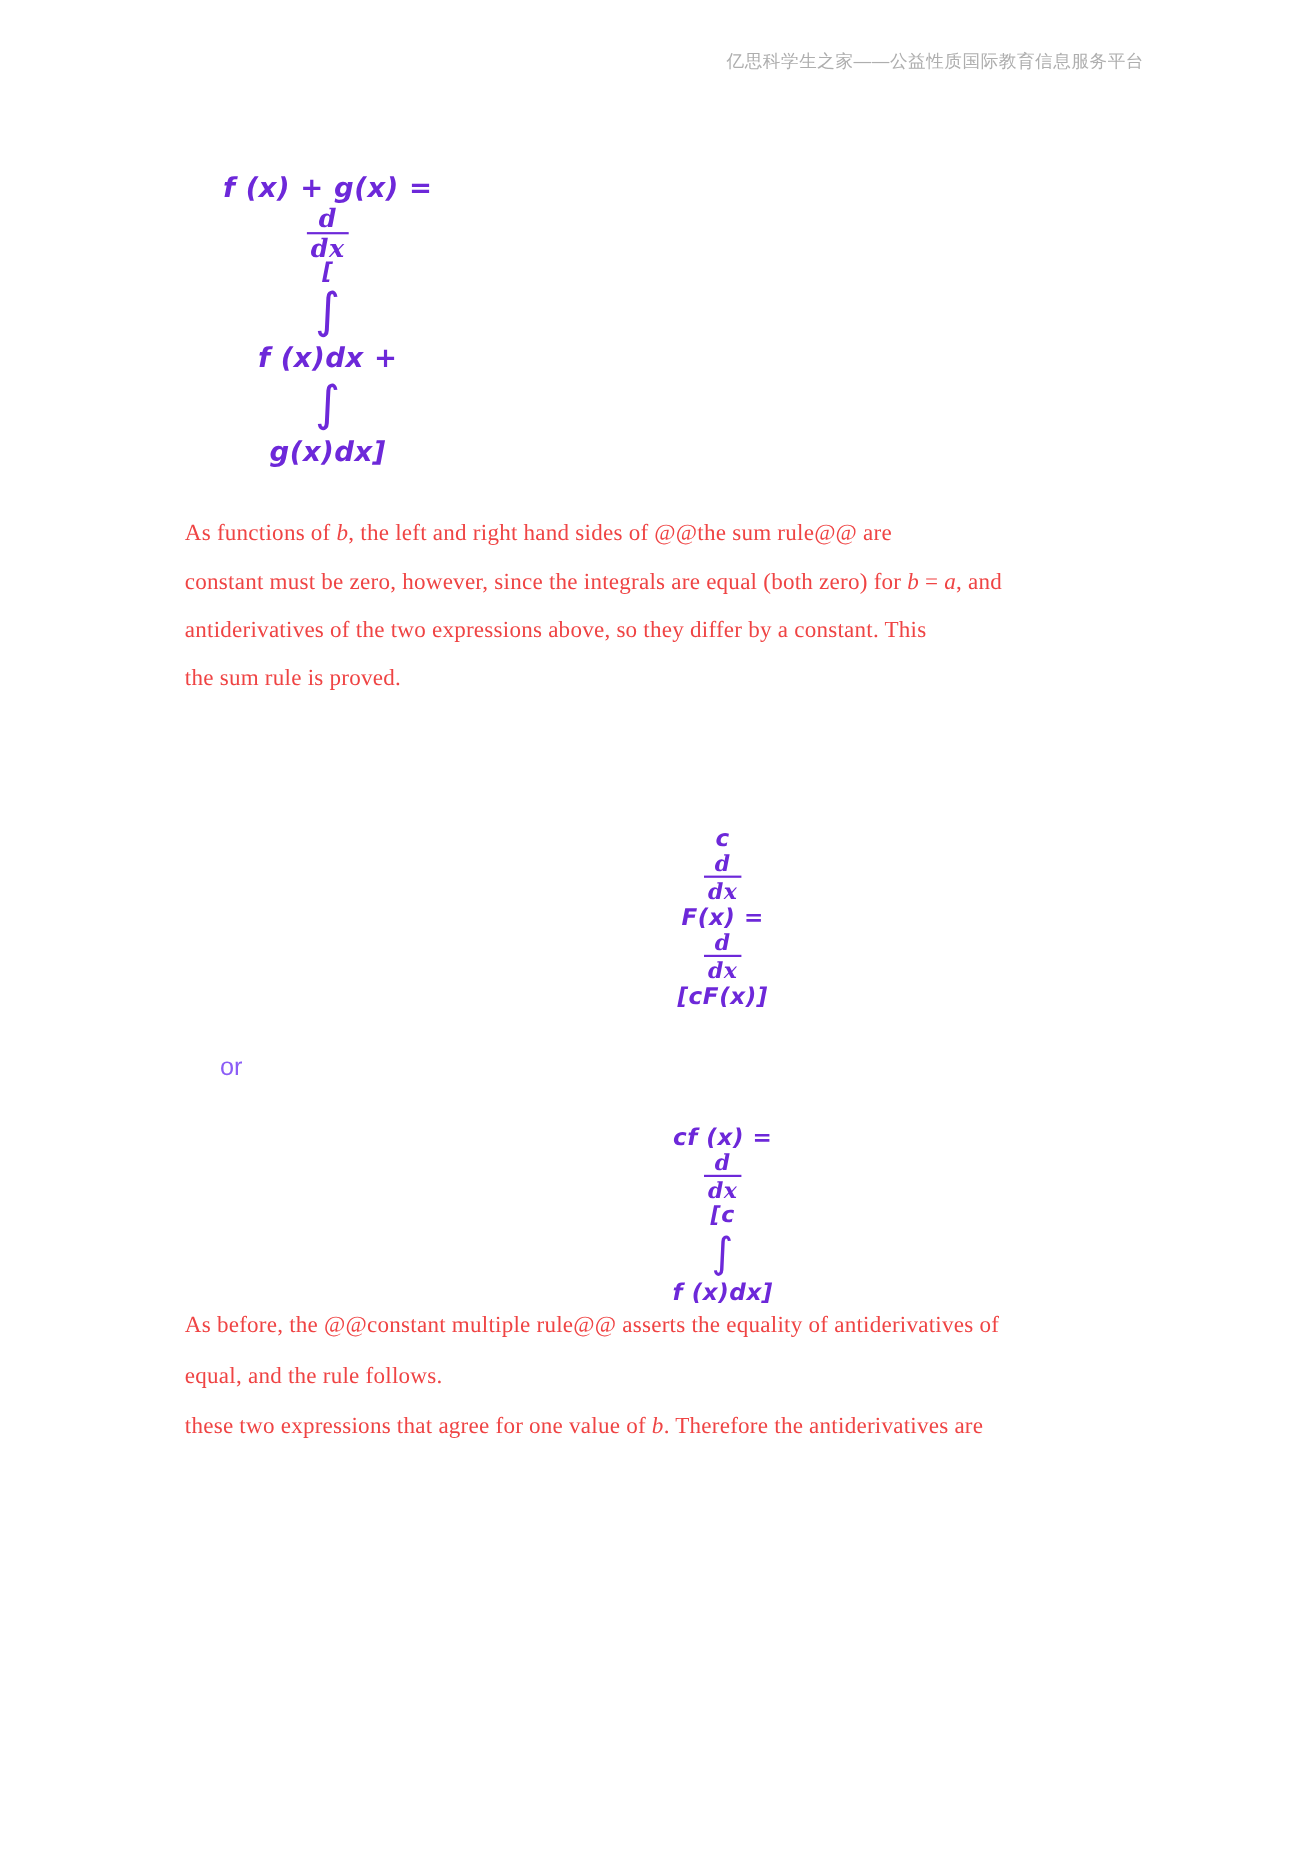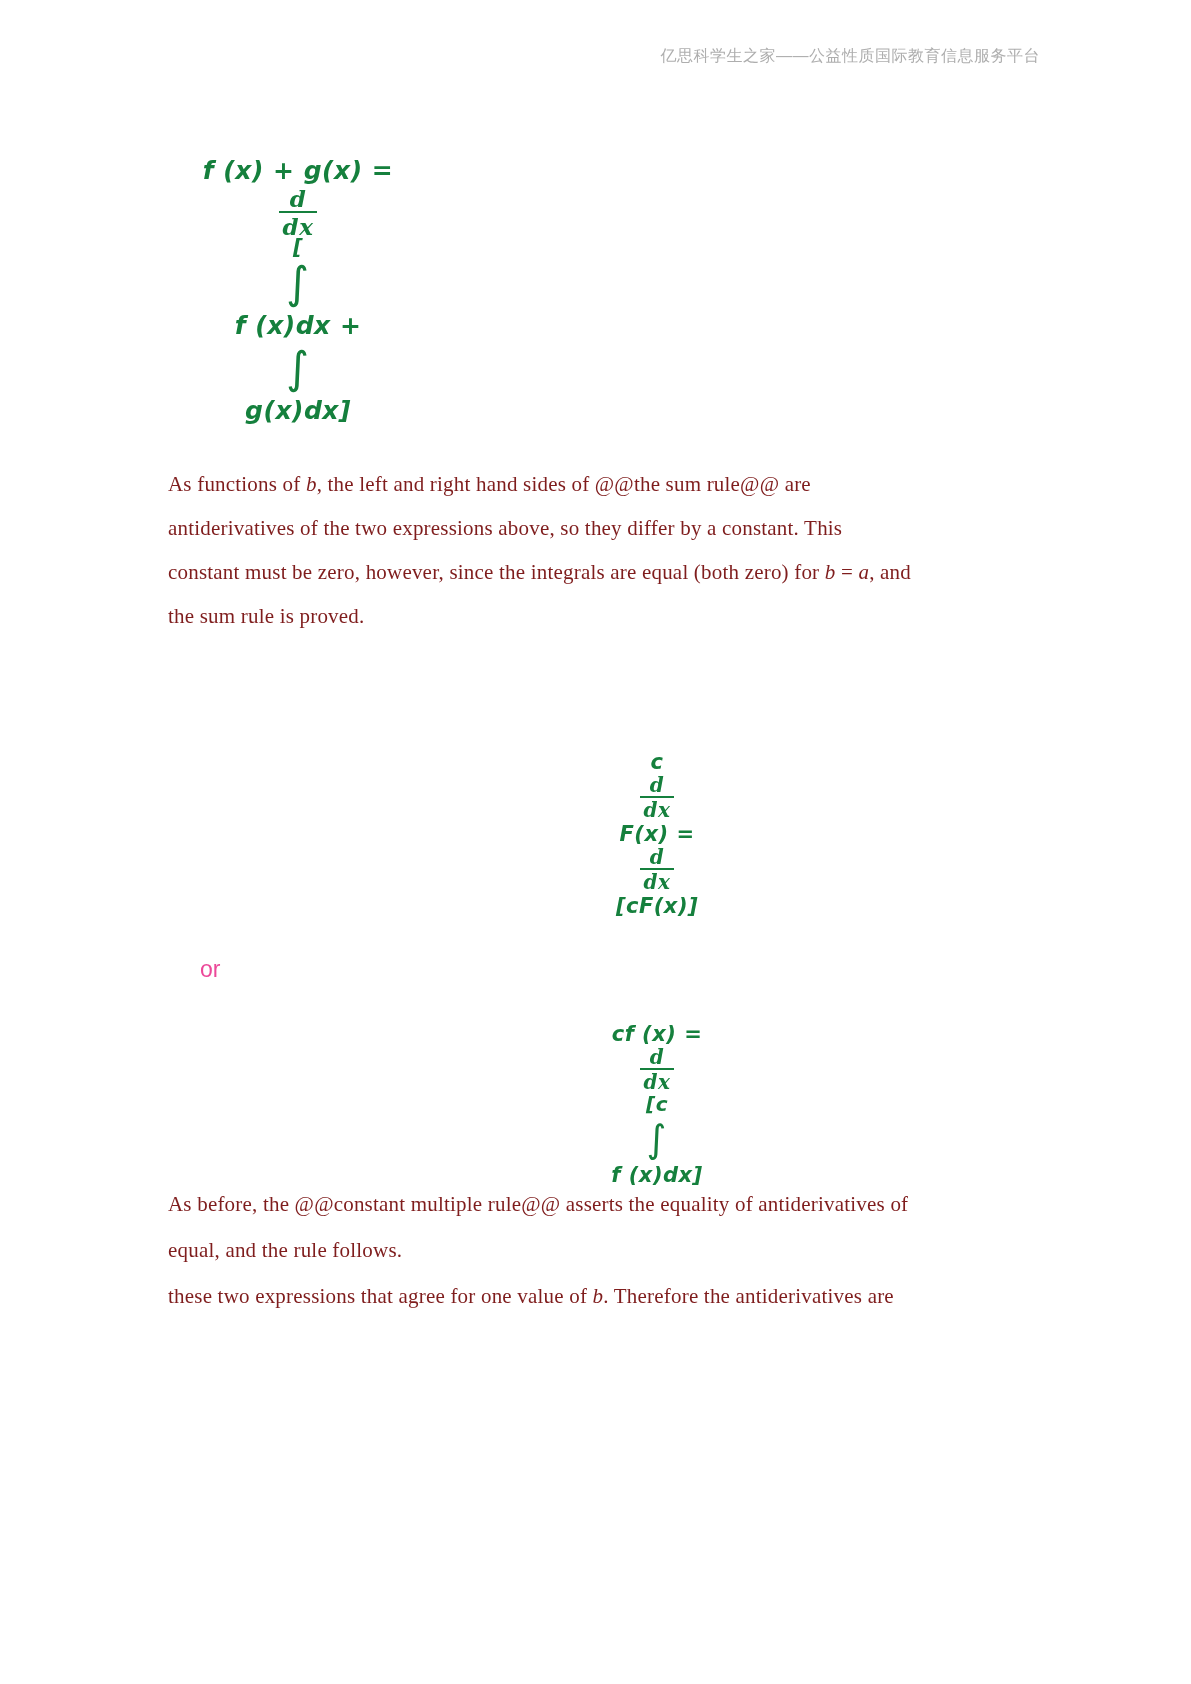--- a/index.html
+++ b/index.html
@@ -36,21 +36,21 @@
     color: #9c9c9c;
     white-space: nowrap;
   }
 
   
   .formula {
     position: absolute;
     display: flex;
     flex-direction: column;
     align-items: center;
-    color: #15803d;
+    color: #6d28d9;
     font-family: "DejaVu Sans", sans-serif;
     font-style: italic;
     font-weight: bold;
     letter-spacing: 0.5px;
     text-align: center;
   }
   .formula-1 { left: 178px; top: 156px; width: 240px; }
   .formula-2 { left: 547px; top: 750px; width: 220px; }
   .formula-3 { left: 547px; top: 1022px; width: 220px; }
 
@@ -74,39 +74,39 @@
 
   .integral-lg { font-size: 44px; line-height: 56px; font-weight: normal; }
   .integral-md { font-size: 38px; line-height: 48px; font-weight: normal; }
 
   
   .para {
     position: absolute;
     left: 168px;
     width: 920px;
     font-size: 21px;
-    color: #7f1d1d;
+    color: #ef4444;
     letter-spacing: 0.2px;
   }
   .para .pline {
     line-height: 44px;
     white-space: nowrap;
   }
   .para-sum      { top: 462px; }
   .para-similar  { top: 674px; }
   .para-constant { top: 1181px; }
   .para-constant .pline { line-height: 46px; }
 
   .or-connector {
     position: absolute;
     left: 200px;
     top: 956px;
     font-family: "Liberation Sans", sans-serif;
     font-size: 23px;
-    color: #ec4899;
+    color: #8b5cf6;
   }
 
   i { font-style: italic; }
 </style>
 </head>
 <body>
 
 <div class="page">
 
   <div class="site-header">亿思科学生之家——公益性质国际教育信息服务平台</div>
@@ -119,22 +119,22 @@
     </div>
     <div class="m-bracket-lg">[</div>
     <div class="integral-lg">∫</div>
     <div class="m-line-lg">f (x)dx +</div>
     <div class="integral-lg">∫</div>
     <div class="m-line-lg">g(x)dx]</div>
   </div>
 
   <div class="para para-sum">
     <div class="pline"><span>As functions of </span><i>b</i><span>, the left and right hand sides of @@the sum rule@@ are</span></div>
+    <div class="pline"><span>constant must be zero, however, since the integrals are equal (both zero) for </span><i>b</i><span> = </span><i>a</i><span>, and</span></div>
     <div class="pline"><span>antiderivatives of the two expressions above, so they differ by a constant. This</span></div>
-    <div class="pline"><span>constant must be zero, however, since the integrals are equal (both zero) for </span><i>b</i><span> = </span><i>a</i><span>, and</span></div>
     <div class="pline"><span>the sum rule is proved.</span></div>
   </div>
 
 
   <div class="formula formula-2">
     <div class="m-line-md">c</div>
     <div class="frac frac-md">
       <span class="num">d</span>
       <span class="den">dx</span>
     </div>

